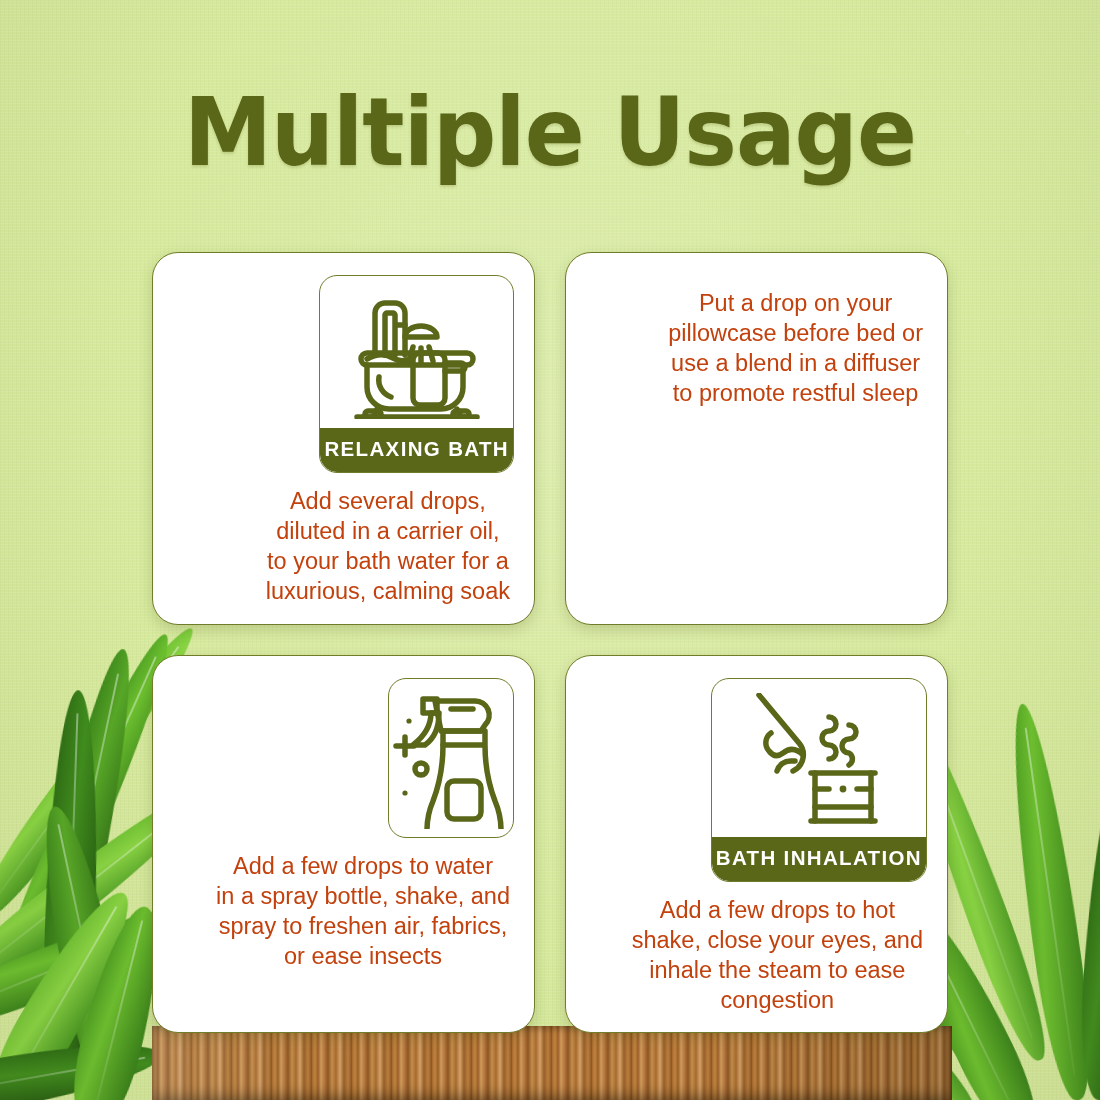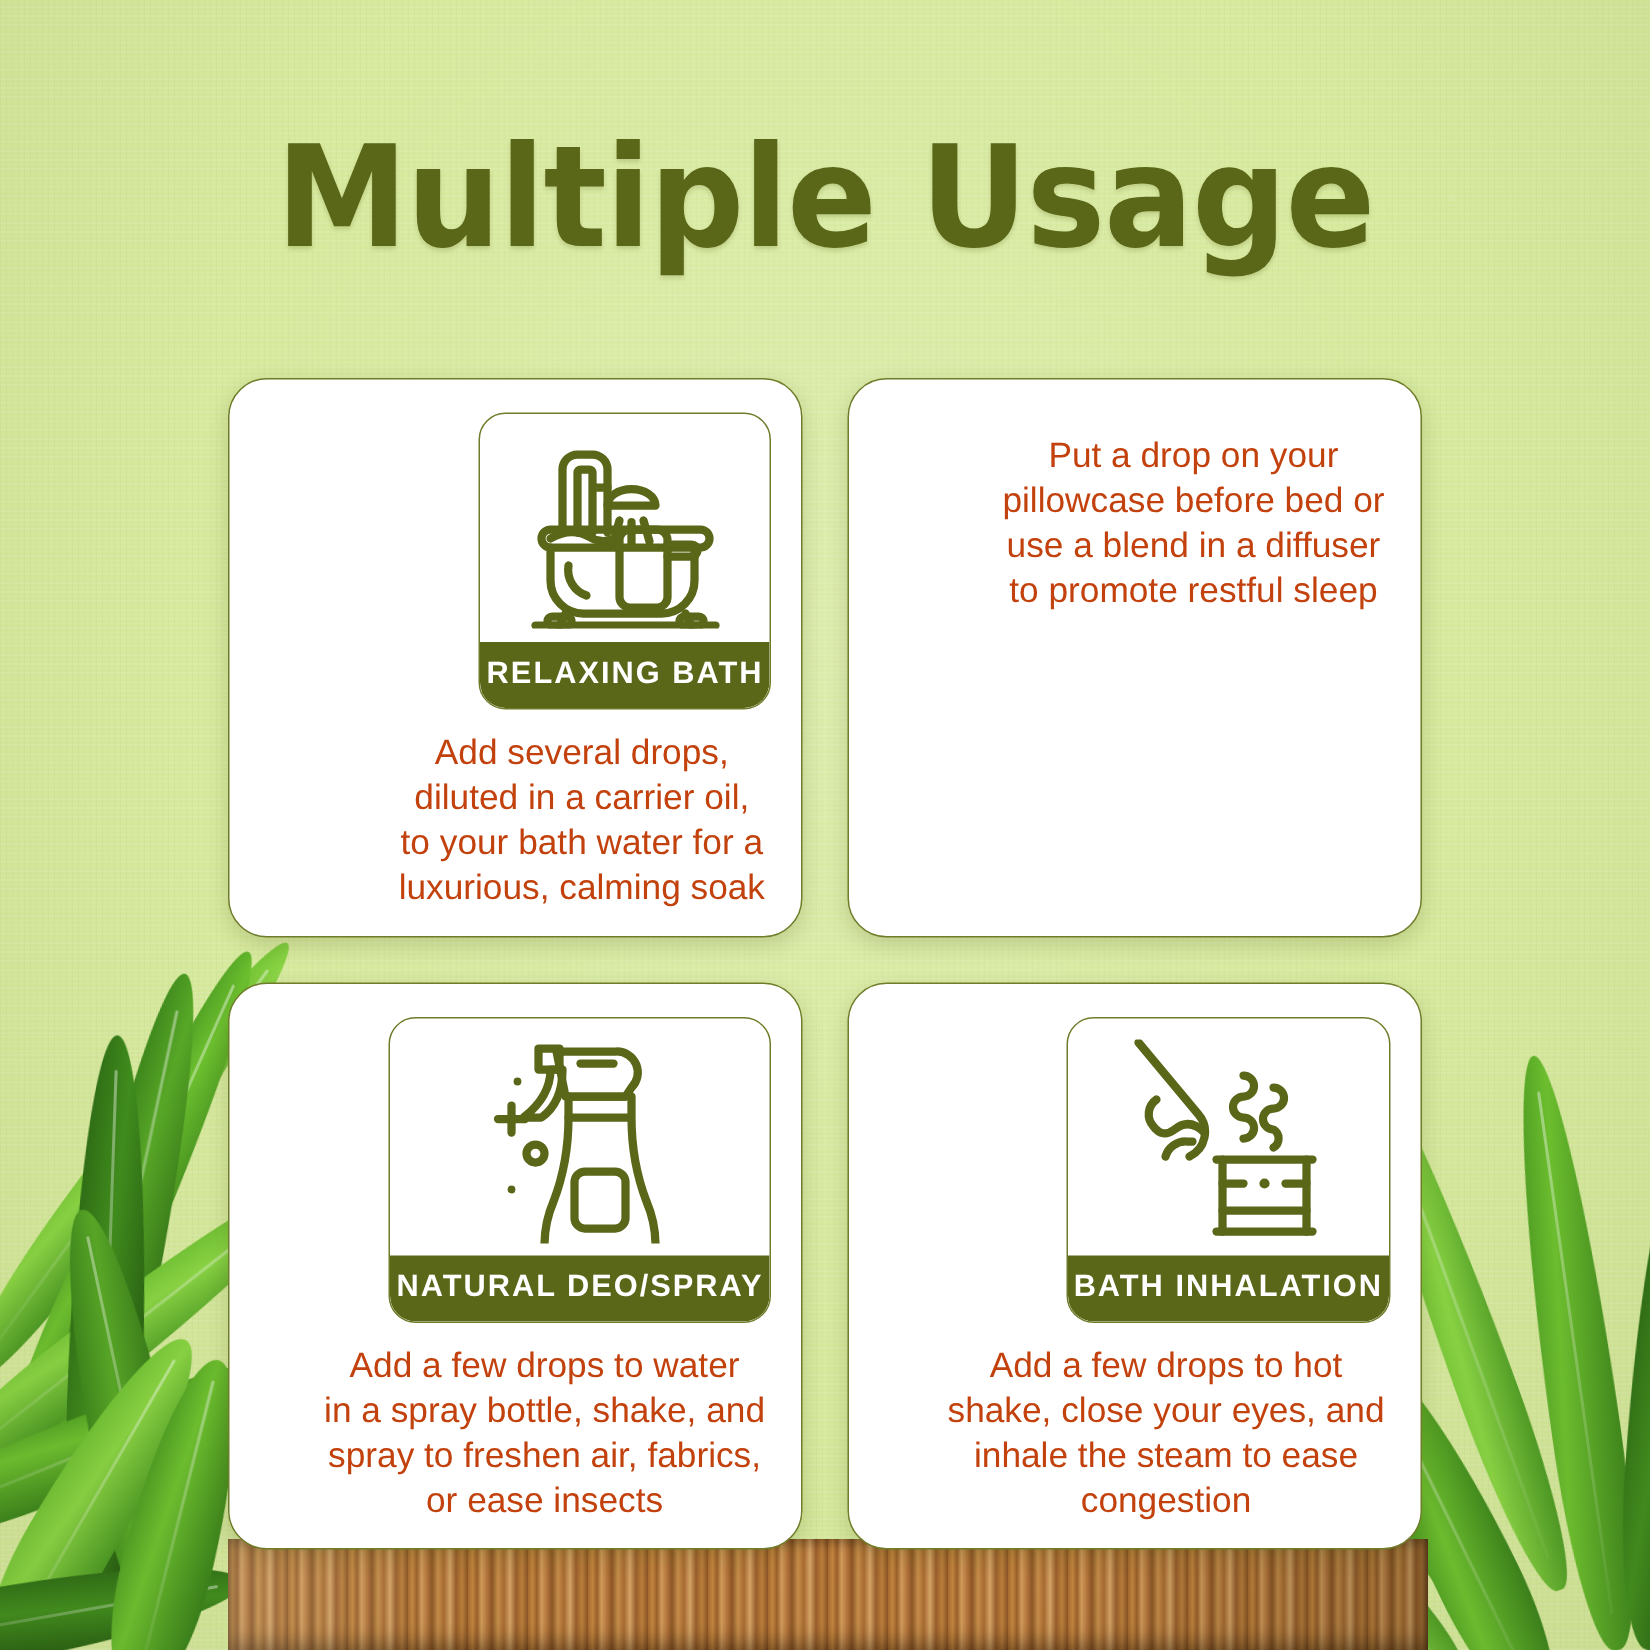--- a/index.html
+++ b/index.html
@@ -270,21 +270,20 @@
           <path d="M54 38 h38"></path>
           <path d="M54 52 h40"></path>
           <path d="M54 38 v14 q0 30 -10 56 a74 74 0 0 0 -6 28 v12 a10 10 0 0 0 10 10 h54 a10 10 0 0 0 10 -10 v-12 a74 74 0 0 0 -6 -28 q-10 -26 -10 -56 V38"></path>
           <rect x="58" y="88" width="34" height="38" rx="7"></rect>
           <path d="M16 44 v18 M7 53 h18"></path>
           <circle cx="20" cy="28" r="2.6" fill="#5a6618" stroke="none"></circle>
           <circle cx="16" cy="100" r="2.6" fill="#5a6618" stroke="none"></circle>
           <circle cx="32" cy="76" r="6"></circle>
         </svg>
       </div>
-      <div class="panel-label">NATURAL DEO/SPRAY</div>
     </div>
     <div class="card-desc">Add a few drops to water
 in a spray bottle, shake, and
 spray to freshen air, fabrics,
 or ease insects</div>
   </div>
 
   <div class="usage-card row2">
     <div class="card-panel">
       <div class="panel-icon">

